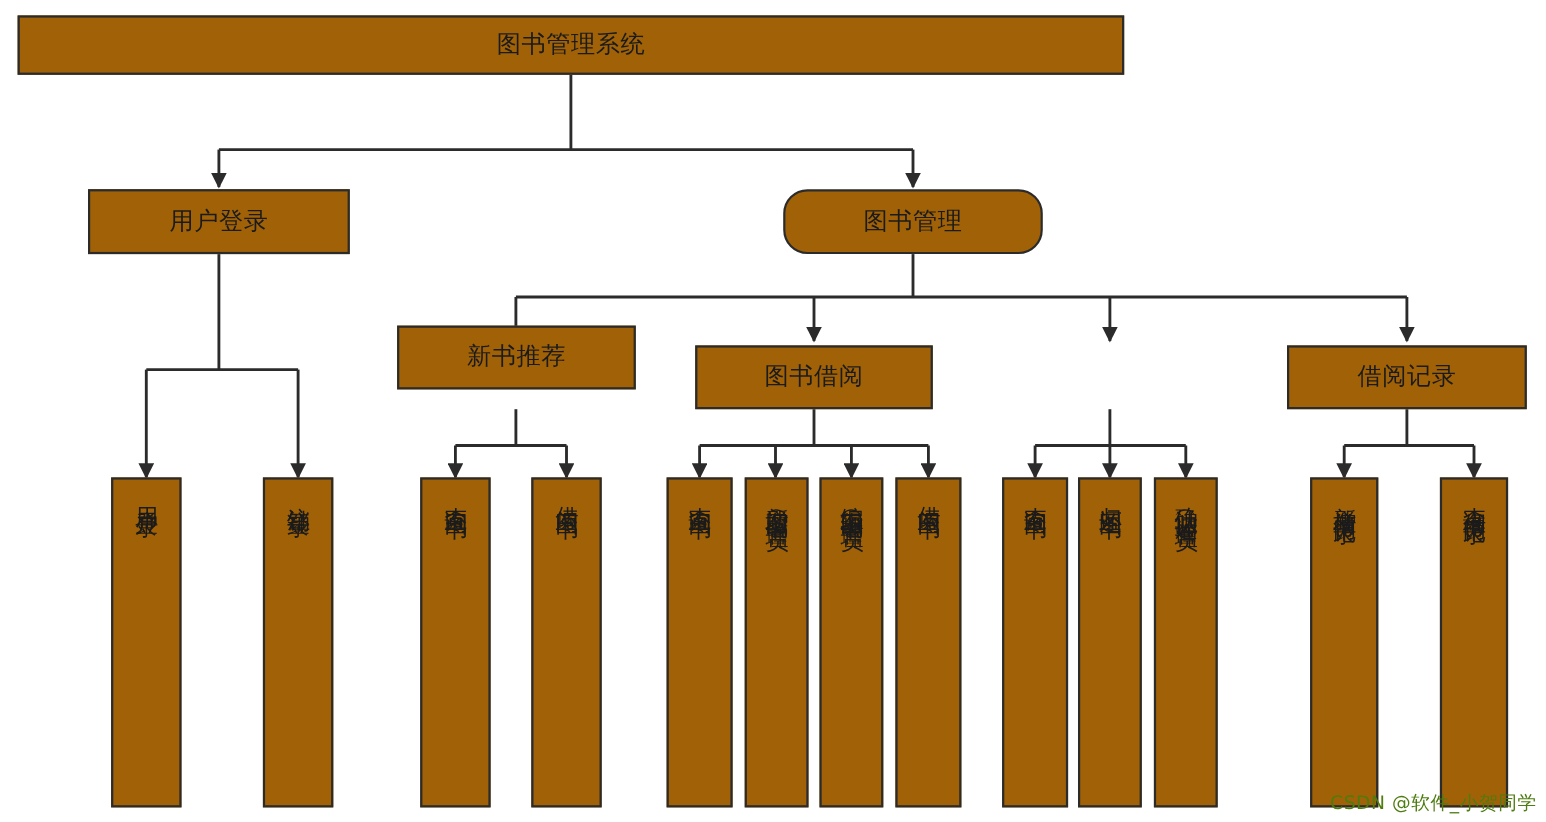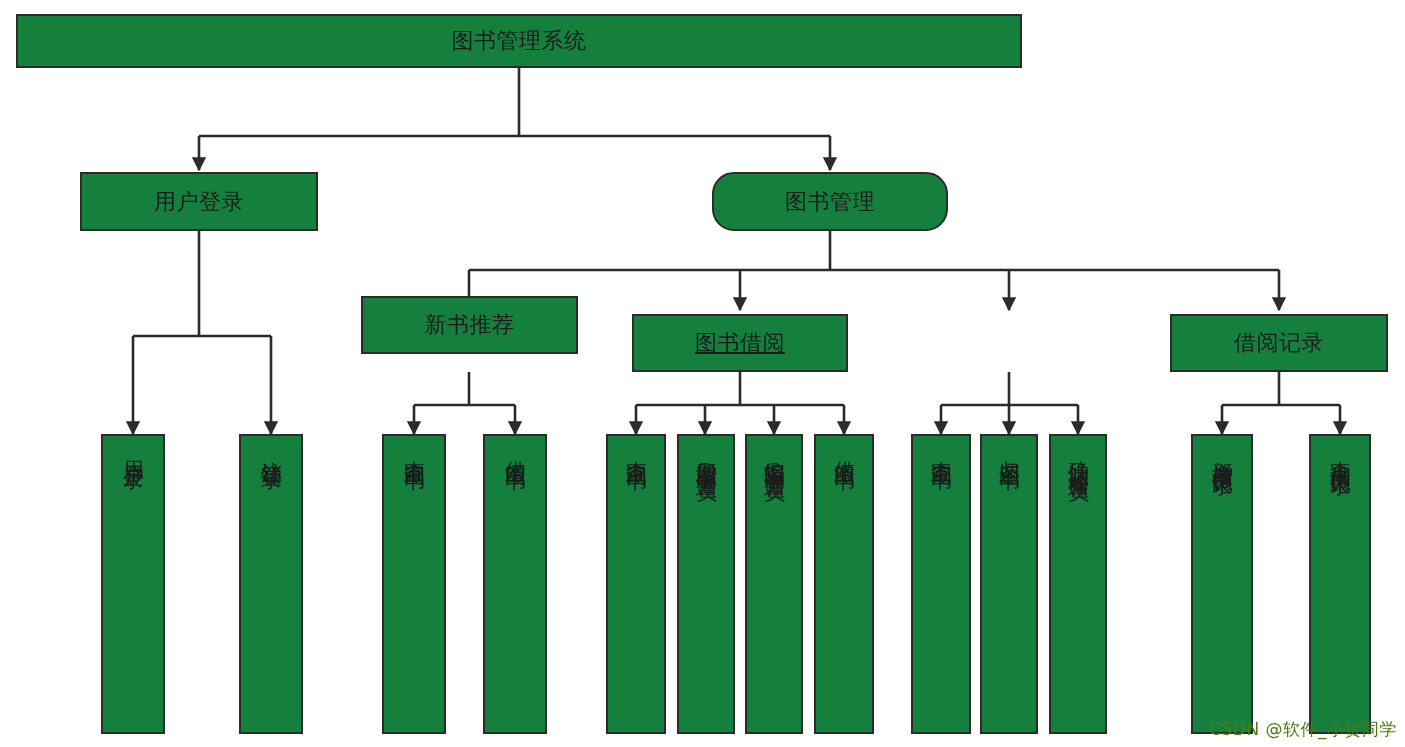--- a/index.html
+++ b/index.html
@@ -22,21 +22,21 @@
     left: 0;
     top: 0;
     width: 1405px;
     height: 747px;
     pointer-events: none;
   }
   .node {
     position: absolute;
     box-sizing: border-box;
     border: 2px solid #2b2b2b;
-    background: #15803d;
+    background: #a16207;
     display: flex;
     align-items: center;
     justify-content: center;
     color: #1b1b1b;
   }
   .node .label {
     font-size: 22px;
     line-height: 1.15;
     letter-spacing: 0.5px;
     white-space: nowrap;
@@ -126,21 +126,21 @@
   <div class="node" style="left:80px; top:172px; width:238px; height:59px;">
     <span class="label">用户登录</span>
   </div>
   <div class="node" style="left:712px; top:172px; width:236px; height:59px;border-radius:22px;">
     <span class="label">图书管理</span>
   </div>
 
   <div class="node" style="left:361px; top:296px; width:217px; height:58px;">
     <span class="label">新书推荐</span>
   </div>
-  <div class="node" style="left:632px; top:314px; width:216px; height:58px;text-decoration:underline;">
+  <div class="node" style="left:632px; top:314px; width:216px; height:58px;">
     <span class="label">图书借阅</span>
   </div>
   <div class="node" style="left:1170px; top:314px; width:218px; height:58px;">
     <span class="label">借阅记录</span>
   </div>
 
   <div class="node leaf" style="left:101px; top:434px; width:64px; height:300px;">
     <span class="label">用户登录</span>
   </div>
   <div class="node leaf" style="left:239px; top:434px; width:64px; height:300px;">

